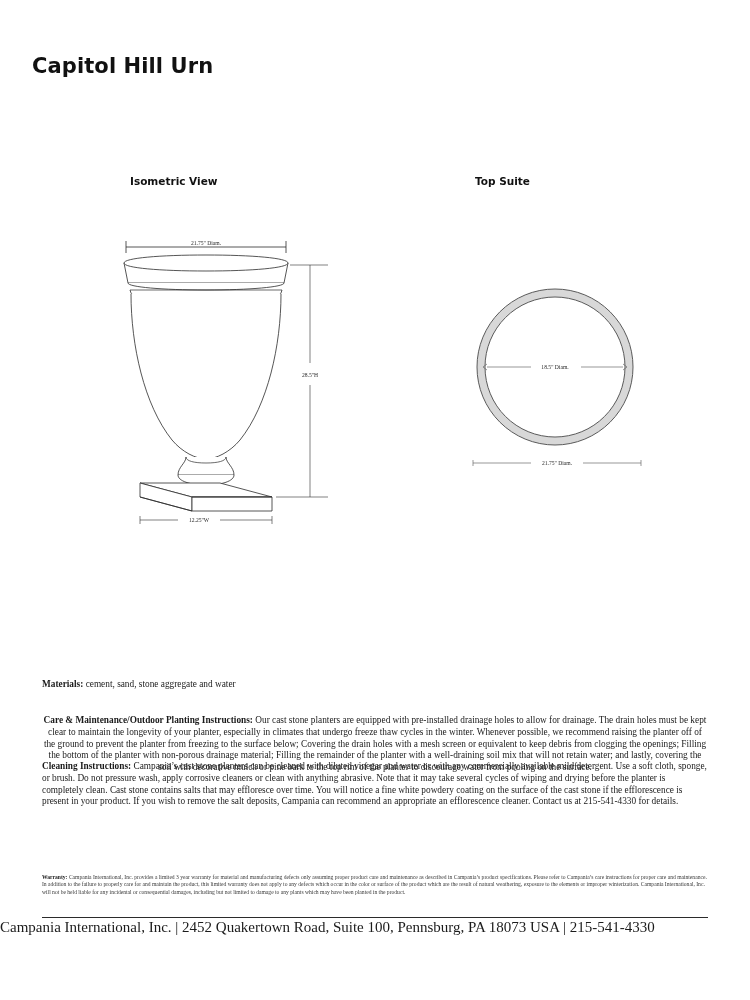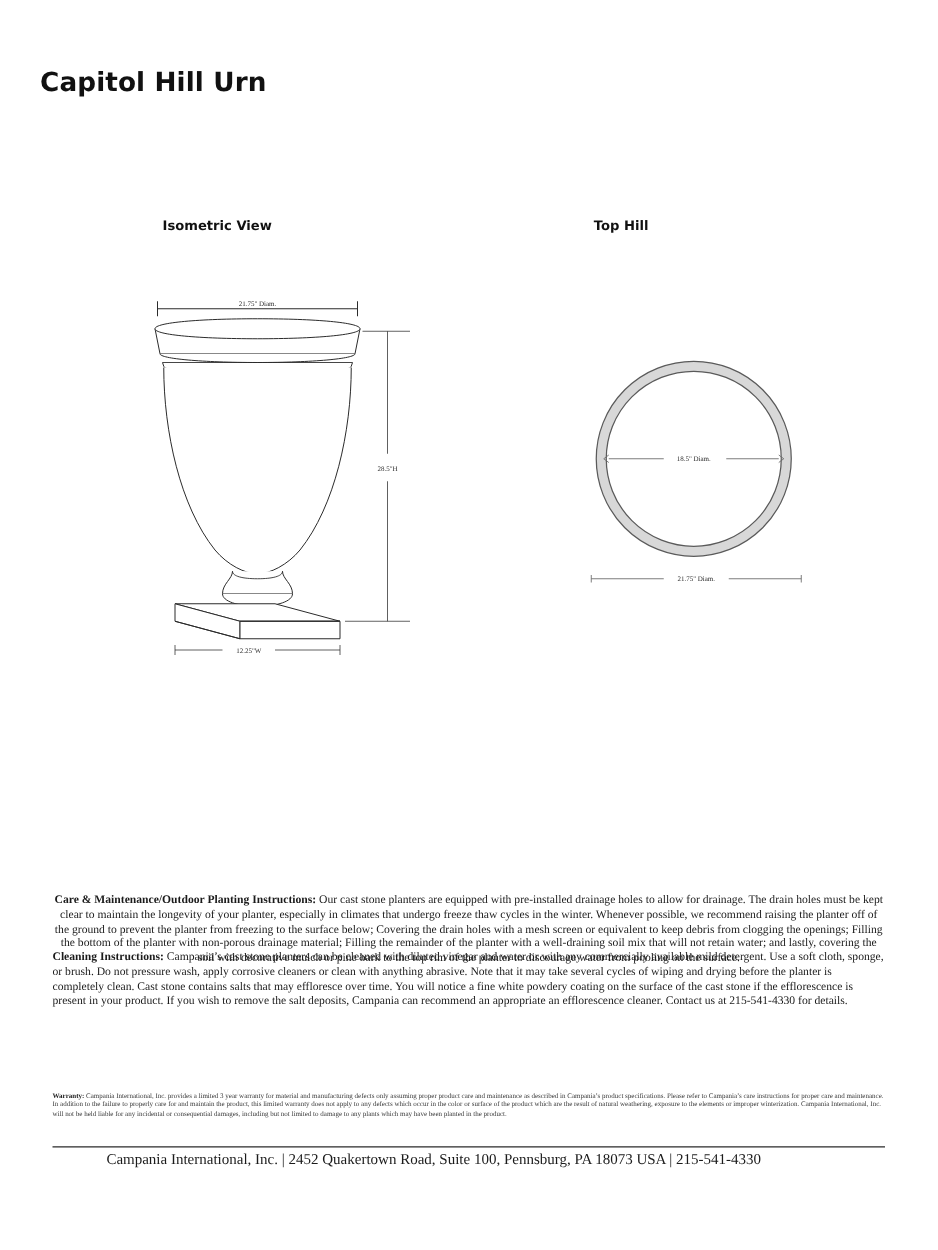--- a/index.html
+++ b/index.html
@@ -91,23 +91,22 @@
     top: 917px;
     width: 666px;
     height: 1px;
     background: #2b2b2b;
   }
   .footer {
     position: absolute;
     left: 0;
     top: 921px;
     width: 694px;
-    text-align: center;
-    font-family: "Liberation Serif", serif;
-    font-size: 12px;
+    font-family: "Liberation Serif", serif;
+    font-size: 15px;
     line-height: 12.6px;
     color: #1b1b1b;
   }
   .footer a,
   .footer .link {
     color: #2b5fa8;
     text-decoration: underline;
   }
 
   
@@ -118,21 +117,21 @@
   }
 </style>
 </head>
 <body>
 
 <div class="page">
 
   <div class="title">Capitol Hill Urn</div>
 
   <div class="view-label" id="iso-label">Isometric View</div>
-  <div class="view-label" id="top-label">Top Hill</div>
+  <div class="view-label" id="top-label">Top Suite</div>
 
   <div class="drawing" id="iso-drawing">
     <svg width="260" height="290" viewBox="0 0 260 290">
       <g fill="none" stroke="#2b2b2b" stroke-width="0.8" stroke-linejoin="round">
 
         <g>
           <line x1="26" y1="12" x2="186" y2="12"></line>
           <line x1="26" y1="6" x2="26" y2="18"></line>
           <line x1="186" y1="6" x2="186" y2="18"></line>
         </g>
@@ -208,20 +207,21 @@
       <g stroke="#6a6a6a" stroke-width="0.7" fill="none">
         <line x1="18" y1="188" x2="76" y2="188"></line>
         <line x1="128" y1="188" x2="186" y2="188"></line>
         <line x1="18" y1="185" x2="18" y2="191"></line>
         <line x1="186" y1="185" x2="186" y2="191"></line>
       </g>
       <text class="dimtext" x="102" y="190" text-anchor="middle">21.75" Diam.</text>
     </svg>
   </div>
 
+  <p class="body-block" id="p-materials"><b>Materials:</b><span> cement, sand, stone aggregate and water</span></p>
 
   <p class="body-block" id="p-care"><b>Care &amp; Maintenance/Outdoor Planting Instructions:</b><span> Our cast stone planters are equipped with pre-installed drainage holes to allow for drainage. The drain holes must be kept clear to maintain the longevity of your planter, especially in climates that undergo freeze thaw cycles in the winter.  Whenever possible, we recommend raising the planter off of the ground to prevent the planter from freezing to the surface below; Covering the drain holes with a mesh screen or equivalent to keep debris from clogging the openings; Filling the bottom of the planter with non-porous drainage material; Filling the remainder of the planter with a well-draining soil mix that will not retain water; and lastly, covering the soil with decorative mulch or pine bark to the top rim of the planter to discourage water from pooling on the surface.</span></p>
 
 
   <p class="body-block" id="p-cleaning"><b>Cleaning Instructions:</b><span> Campania’s cast stone planters can be cleaned with diluted vinegar and water or with any commercially available mild detergent. Use a soft cloth, sponge, or brush. Do not pressure wash, apply corrosive cleaners or clean with anything abrasive. Note that it may take several cycles of wiping and drying before the planter is completely clean. Cast stone contains salts that may effloresce over time. You will notice a fine white powdery coating on the surface of the cast stone if the efflorescence is present in your product. If you wish to remove the salt deposits, Campania can recommend an appropriate an efflorescence cleaner. Contact us at 215-541-4330 for details.</span></p>
 
   <p class="warranty"><b>Warranty:</b><span> Campania International, Inc. provides a limited 3 year warranty for material and manufacturing defects only assuming proper product care and maintenance as described in Campania’s product specifications. Please refer to Campania’s care instructions for proper care and maintenance. In addition to the failure to properly care for and maintain the product, this limited warranty does not apply to any defects which occur in the color or surface of the product which are the result of natural weathering, exposure to the elements or improper winterization. Campania International, Inc. will not be held liable for any incidental or consequential damages, including but not limited to damage to any plants which may have been planted in the product.</span></p>
 
   <div class="footer-rule"></div>
   <div class="footer">

